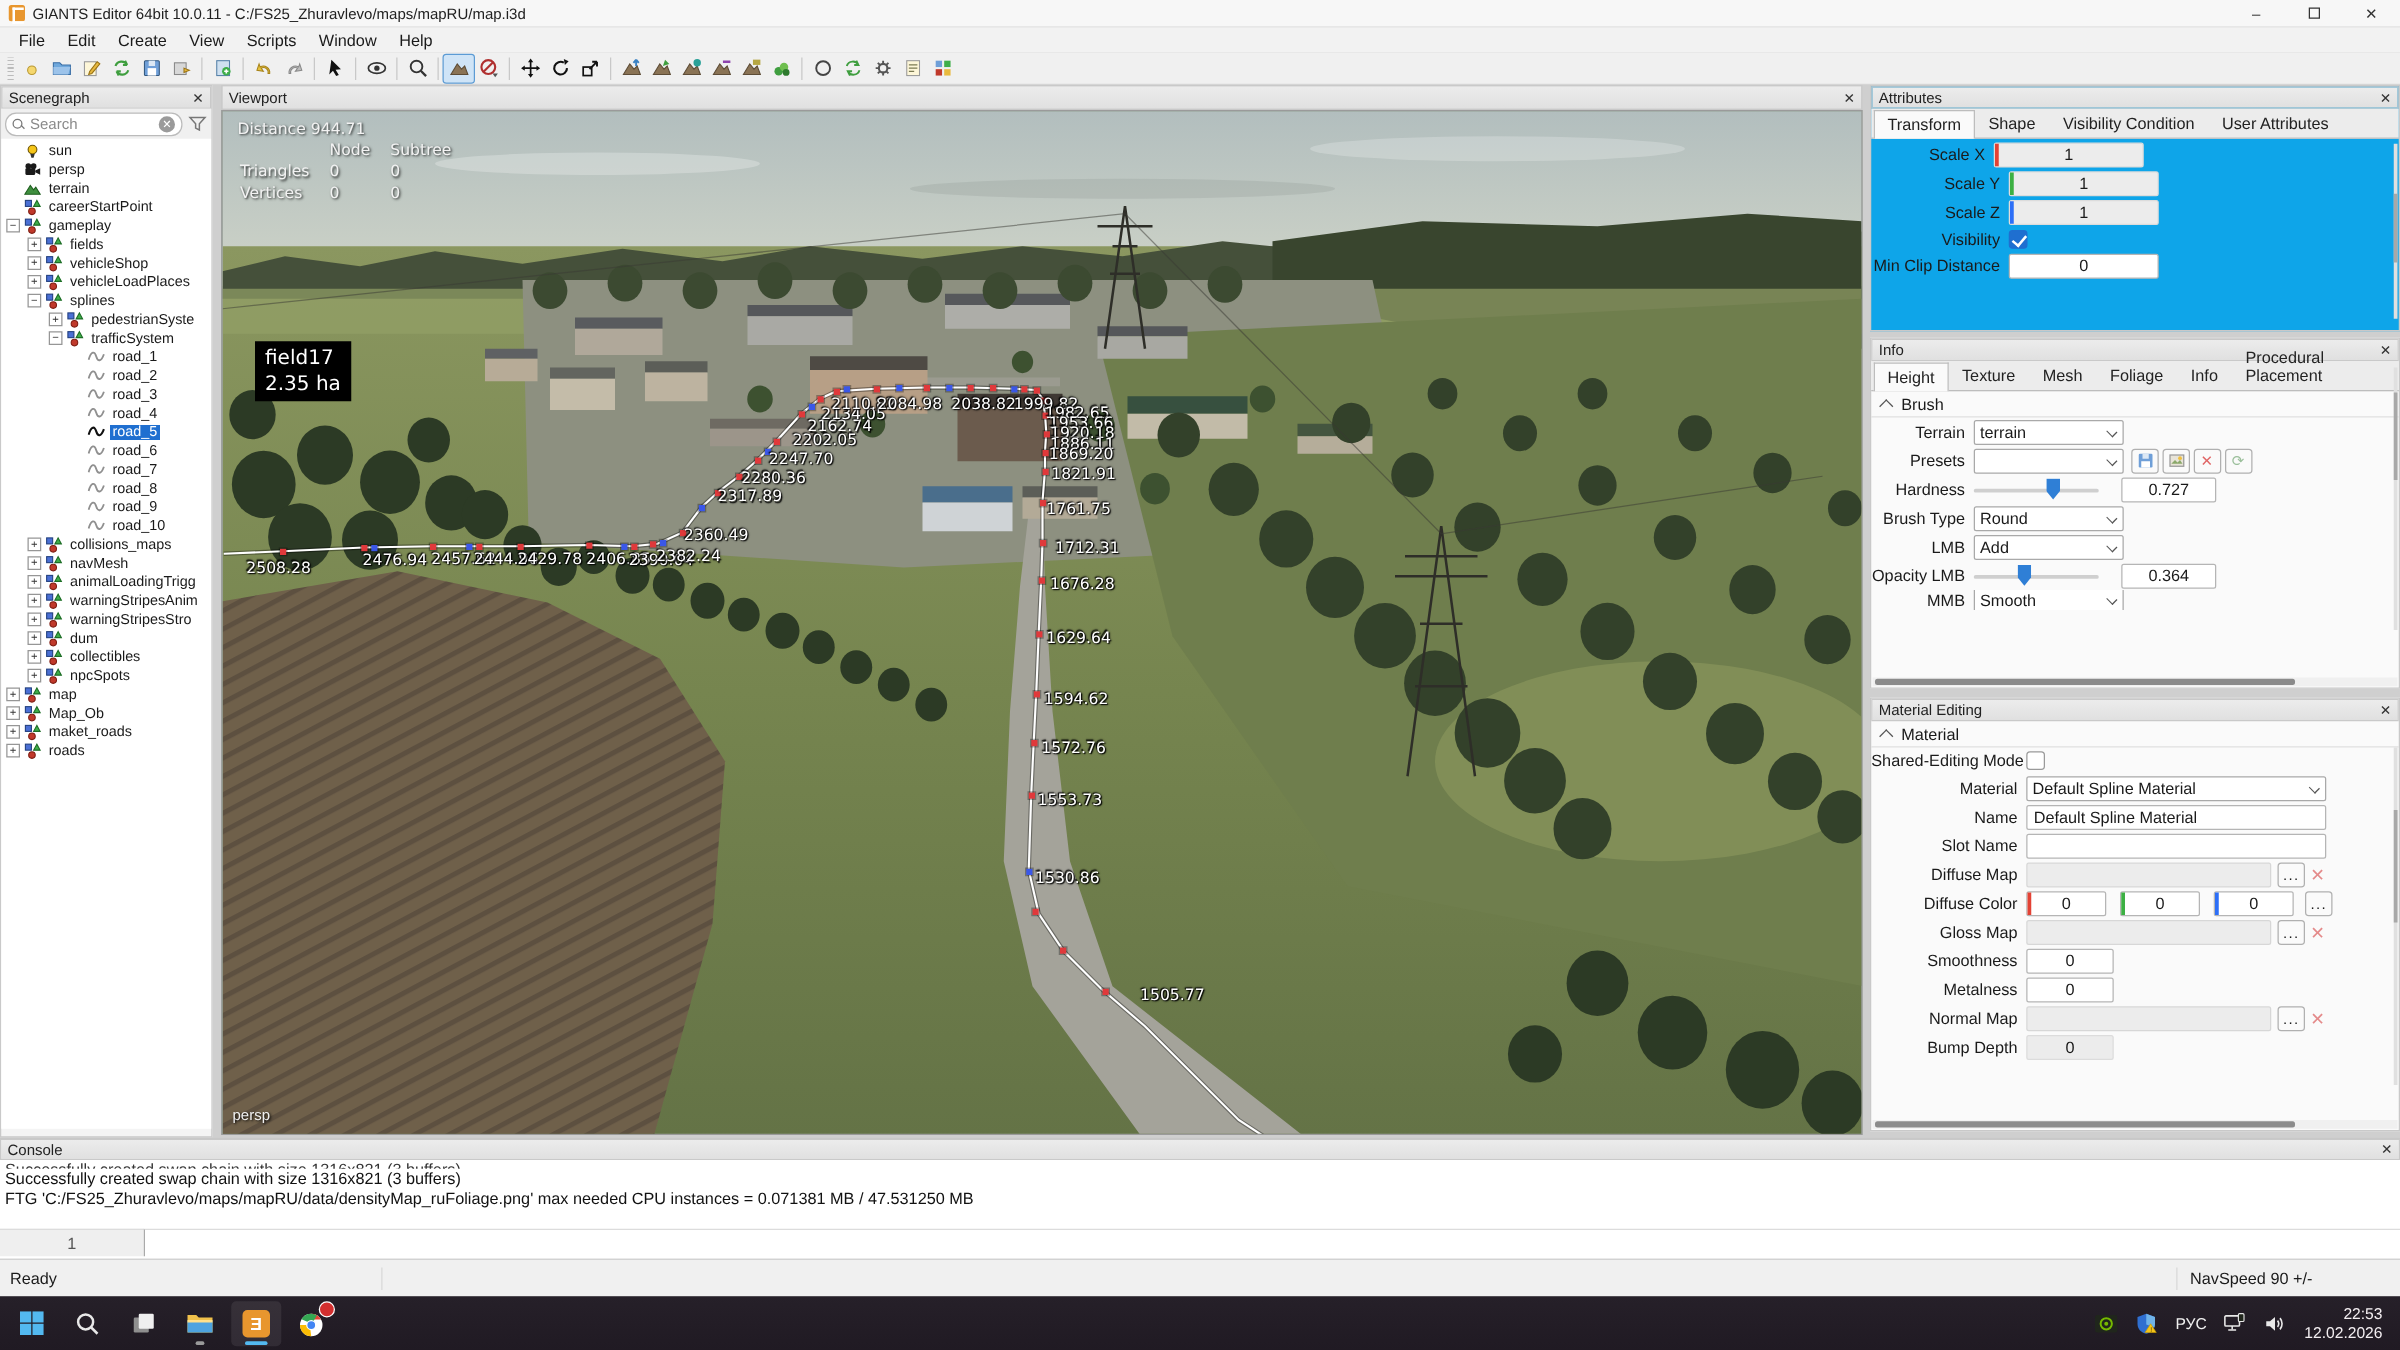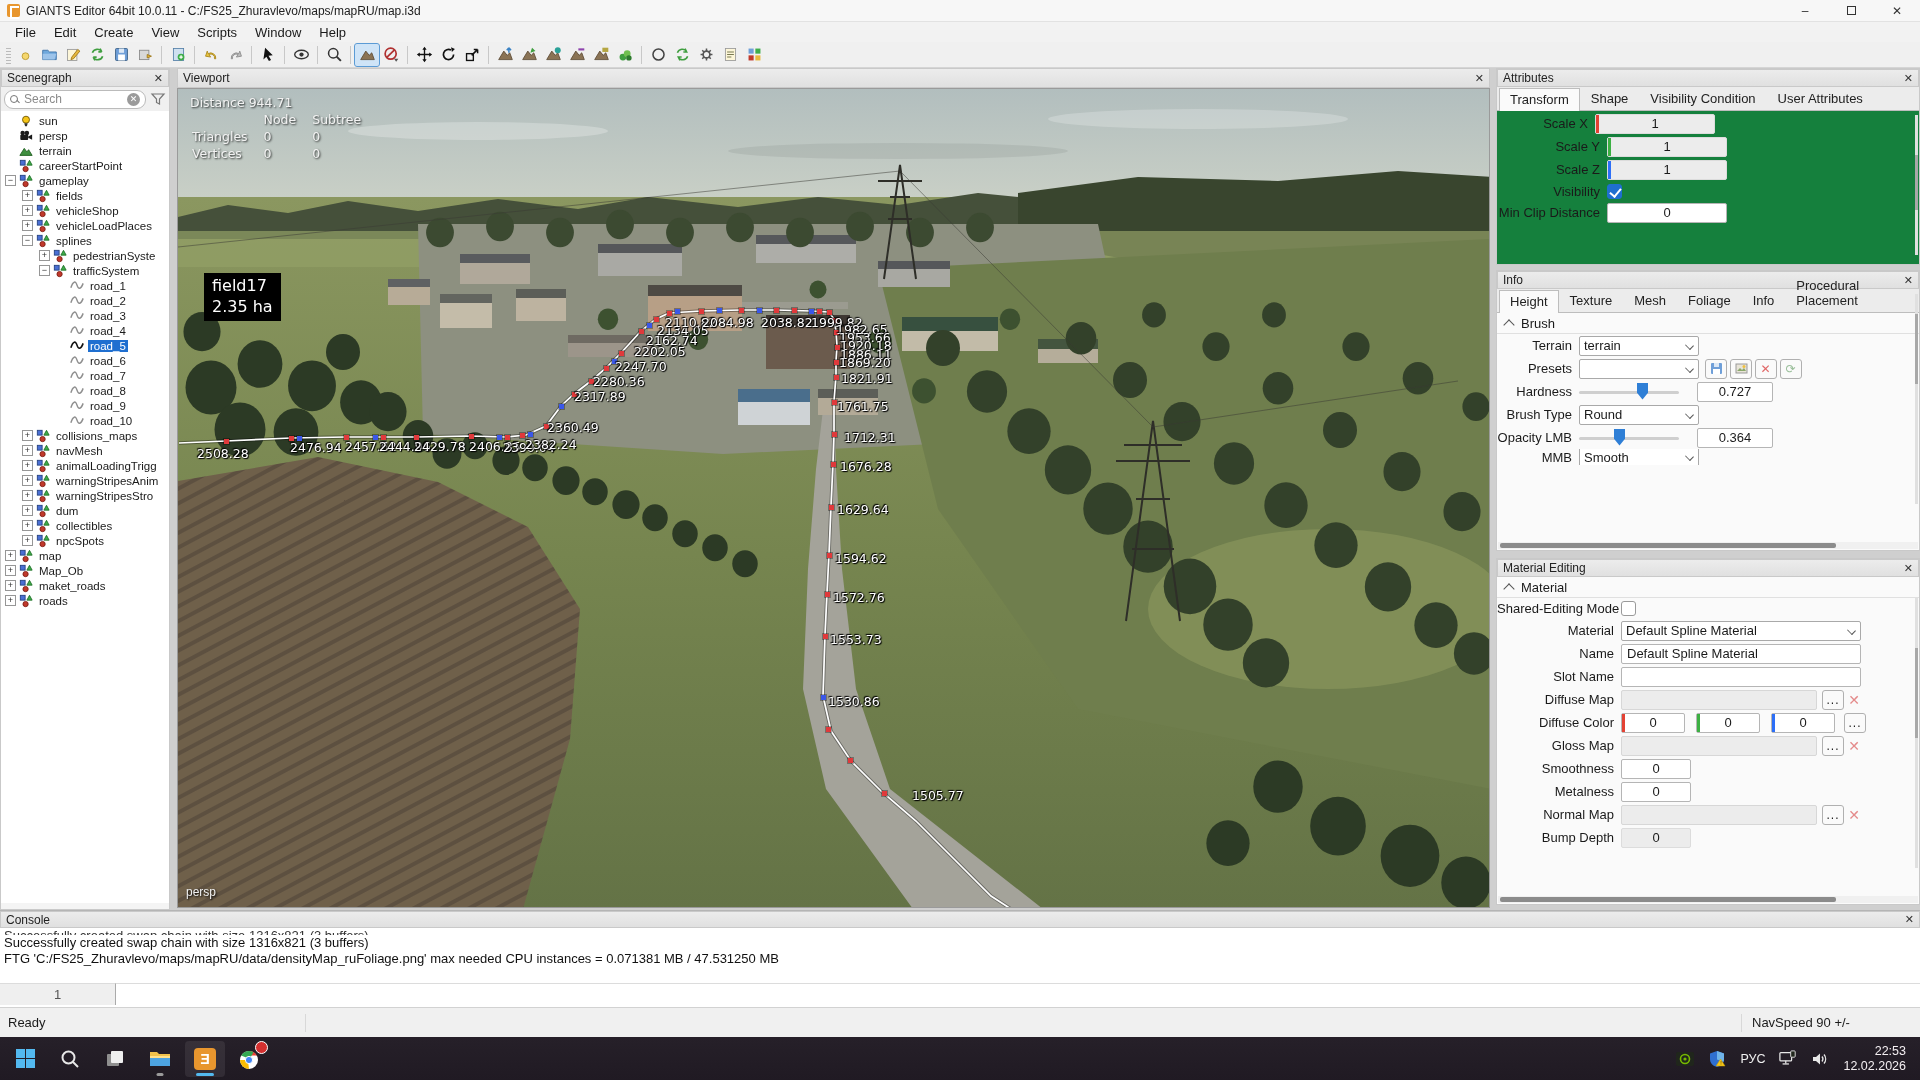--- a/index.html
+++ b/index.html
@@ -104,21 +104,21 @@
   .mk { position:absolute; width:5px; height:5px; margin:-2px 0 0 -2px; outline:1px solid rgba(0,0,0,.3); }
   #vp-stats { position:absolute; left:12px; top:6px; font-family:"DejaVu Sans", sans-serif;
     font-size:12.5px; color:#f2f2f2; text-shadow:1px 1px 2px rgba(0,0,0,.8); line-height:15px; }
   #vp-stats table td { padding-right:14px; }
   #field-label { position:absolute; left:26px; top:184px; background:#000; color:#fff;
     font-family:"DejaVu Sans", sans-serif; font-size:16px; line-height:21px; padding:2px 8px 4px; }
   #persp-label { position:absolute; left:8px; top:796px; color:#f0f0f0; font-size:12px;
     text-shadow:1px 1px 2px #000; }
 
   
-  #attributes { position:absolute; left:1496px; top:68px; width:424px; height:197px; background:#15803d;
+  #attributes { position:absolute; left:1496px; top:68px; width:424px; height:197px; background:#0ea5e9;
     border:1px solid #c9c9c9; }
   #infopanel { position:absolute; left:1496px; top:270px; width:424px; height:281px; background:#fafafa;
     border:1px solid #c9c9c9; }
   #materialpanel { position:absolute; left:1496px; top:558px; width:424px; height:347px; background:#fafafa;
     border:1px solid #c9c9c9; }
   .sechead { display:flex; align-items:center; height:21px; padding-left:6px; font-size:13px;
     border-bottom:1px solid #e0e0e0; }
   .caret-up { width:8px; height:8px; border-left:1.6px solid #555; border-top:1.6px solid #555;
     transform:rotate(45deg); margin:3px 8px 0 2px; }
 
@@ -1043,20 +1043,27 @@
         </div>
       </div>
       <div class="row">
         <div class="rlabel" style="width:82px">Brush Type</div>
         <div class="dd" style="width:120px">
           <span>Round</span>
             <span class="car"></span>
         </div>
       </div>
       <div class="row">
+        <div class="rlabel" style="width:82px">LMB</div>
+        <div class="dd" style="width:120px">
+          <span>Add</span>
+            <span class="car"></span>
+        </div>
+      </div>
+      <div class="row">
         <div class="rlabel" style="width:82px">Opacity LMB</div>
         <div class="slider" style="width:100px">
           <div class="track"></div>
             <div class="thumb" style="left:35%"></div>
         </div>
         <div class="num" style="width:76px; margin-left:18px">
           <span>0.364</span>
         </div>
       </div>
       <div class="row" style="height:16px; overflow:hidden">

